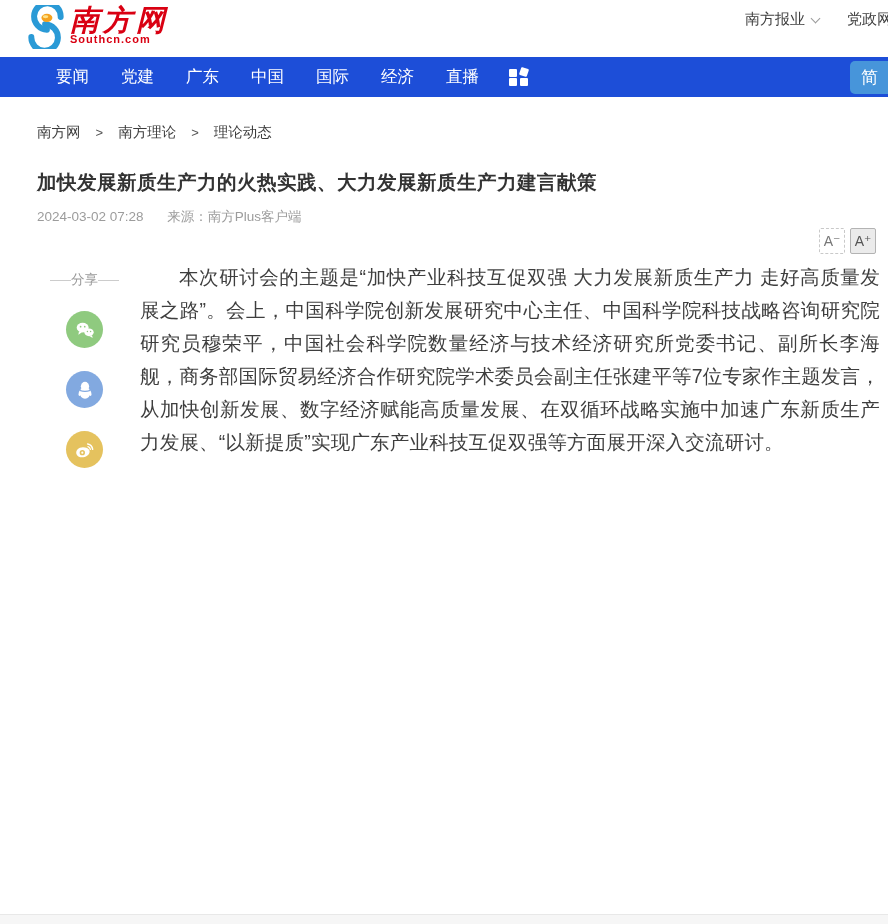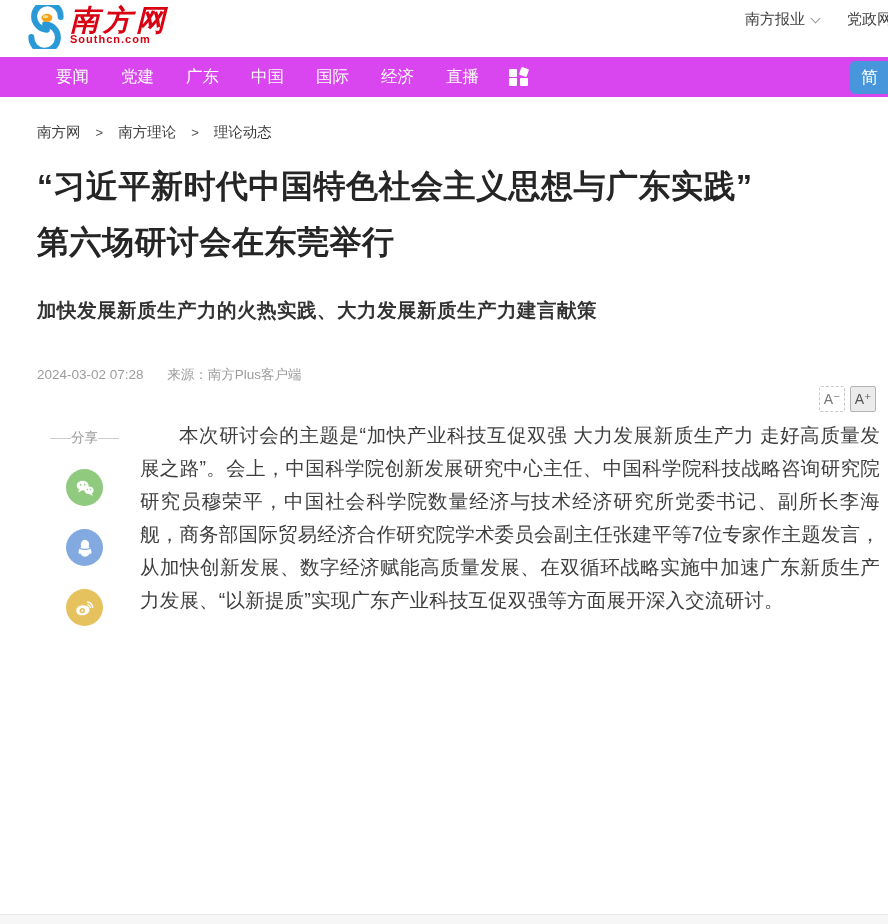--- a/index.html
+++ b/index.html
@@ -13,21 +13,21 @@
   .logo-mark { width:44px; height:44px; }
   .logo-text { margin-left:2px; }
   .logo-cn { font-size:29px; font-weight:bold; color:#d90012; font-style:italic; letter-spacing:4px; line-height:30px; }
   .logo-en { font-size:11px; font-weight:bold; color:#d90012; letter-spacing:1px; margin-top:-2px; }
   .top-links { position:absolute; right:-4px; top:10px; display:flex; align-items:center; font-size:15px; color:#404040; }
   .top-link { cursor:pointer; white-space:nowrap; }
   .chevron-down { display:inline-block; width:7px; height:7px; border-right:1.5px solid #9b9b9b;
     border-bottom:1.5px solid #9b9b9b; transform:rotate(45deg); margin:0 28px 3px 7px; }
 
   
-  .main-nav { position:relative; height:40px; background:#d946ef; display:flex; align-items:center;
+  .main-nav { position:relative; height:40px; background:#1d4ed8; display:flex; align-items:center;
     padding-left:50px; }
   .nav-item { color:#fff; font-size:16.5px; margin-right:20px; padding:0 6px; cursor:pointer; white-space:nowrap; }
   .grid-icon { position:relative; width:19px; height:18px; margin-left:4px; cursor:pointer; }
   .grid-icon span { position:absolute; width:8px; height:8px; background:#fff; border-radius:1px; }
   .grid-icon .tl { left:0; top:1px; }
   .grid-icon .tr { right:0; top:0; transform:rotate(18deg); }
   .grid-icon .bl { left:0; bottom:0; }
   .grid-icon .br { right:0; bottom:0; }
   .jian-btn { position:absolute; right:-12px; top:4px; width:50px; height:33px; background:#4795da;
     border:none; border-radius:5px; color:#fff; font-size:17px; cursor:pointer;
@@ -36,21 +36,21 @@
   
   .breadcrumb { padding:26px 0 0 37px; font-size:14.5px; color:#3c3c3c; }
   .crumb { cursor:pointer; }
   .crumb-sep { color:#555; margin:0 11px; font-size:13px; }
 
   
   .article-head { padding:0 12px 0 37px; }
   .article-title { margin-top:16px; font-size:32px; line-height:56px; font-weight:bold; color:#252525; }
   .article-title span { display:block; letter-spacing:0.5px; }
   .article-subtitle { margin-top:27px; font-size:19.5px; font-weight:bold; color:#333; letter-spacing:0.5px; }
-  .article-meta { margin-top:42px; font-size:13.5px; color:#9c9c9c; }
+  .article-meta { margin-top:12px; font-size:13.5px; color:#9c9c9c; }
   .meta-source { margin-left:20px; }
   .font-controls { display:flex; justify-content:flex-end; gap:5px; margin-top:2px; height:27px; }
   .fc-btn { width:26px; height:26px; font-size:14px; color:#777; cursor:pointer;
     font-family:inherit; display:flex; align-items:center; justify-content:center; }
   .fc-minus { background:#fff; border:1px dashed #c9c9c9; border-radius:2px; }
   .fc-plus { background:#ebebeb; border:1px solid #b3b3b3; border-radius:2px; color:#555; }
 
   
   .article-wrap { position:relative; padding:6px 8px 0 140px; }
   .share-rail { position:absolute; left:37px; top:16px; width:95px; }
@@ -115,24 +115,20 @@
 
   <div class="breadcrumb">
     <span class="crumb">南方网</span>
     <span class="crumb-sep">&gt;</span>
     <span class="crumb">南方理论</span>
     <span class="crumb-sep">&gt;</span>
     <span class="crumb">理论动态</span>
   </div>
 
   <div class="article-head">
-    <h1 class="article-title">
-      <span>“习近平新时代中国特色社会主义思想与广东实践”</span>
-      <span>第六场研讨会在东莞举行</span>
-    </h1>
     <h2 class="article-subtitle">加快发展新质生产力的火热实践、大力发展新质生产力建言献策</h2>
     <div class="article-meta">
       <span>2024-03-02 07:28</span>
       <span class="meta-source">来源：南方Plus客户端</span>
     </div>
     <div class="font-controls">
       <button class="fc-btn fc-minus">A⁻</button>
       <button class="fc-btn fc-plus">A⁺</button>
     </div>
   </div>

